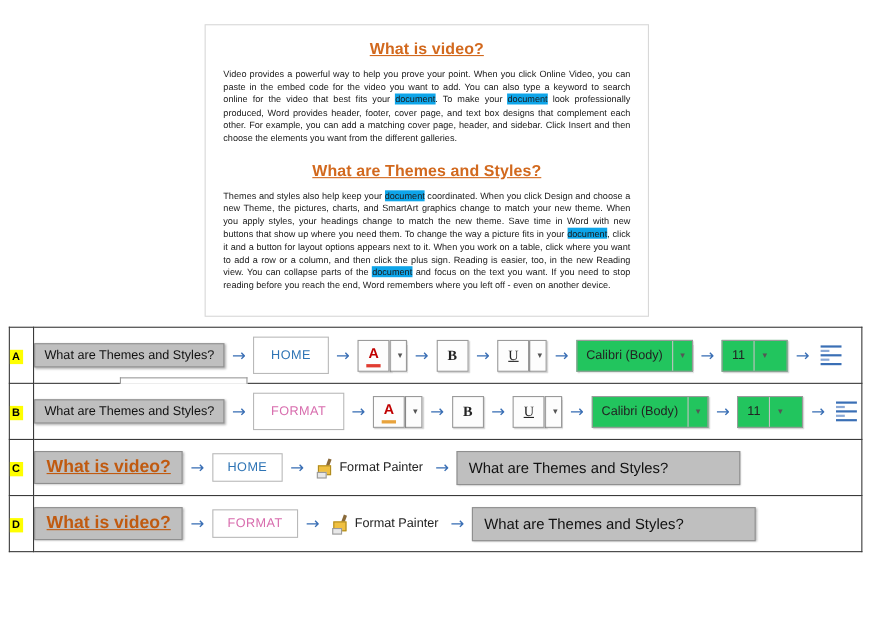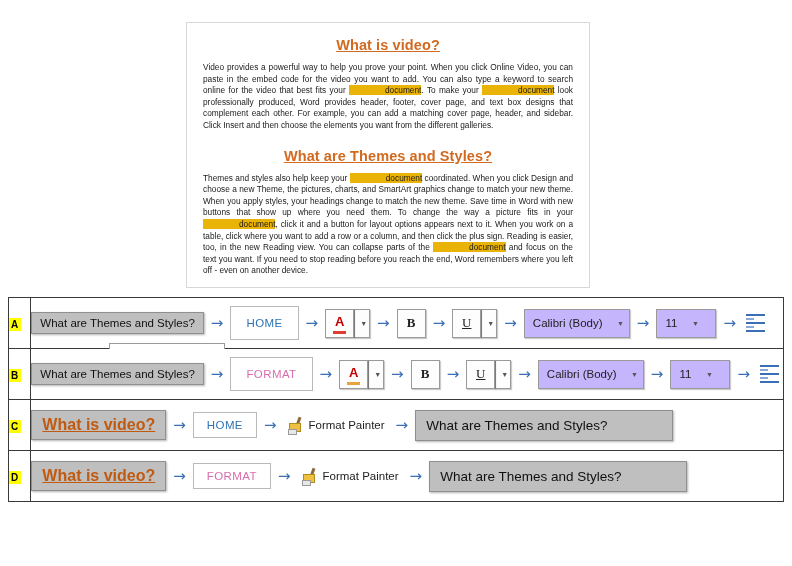--- a/index.html
+++ b/index.html
@@ -40,22 +40,21 @@
     margin-top: 16px;
   }
   .doc-para {
     font-size: 8.3px;
     line-height: 11.6px;
     color: #1a1a1a;
     margin: 0;
     text-align: justify;
   }
   .hl {
-    background: #eab308;
-    padding-left: 36px;
+    background: #0ea5e9;
   }
 
   
   #options-table {
     position: absolute;
     left: 8px;
     top: 297px;
     width: 776px;
     border-collapse: collapse;
   }
@@ -181,21 +180,21 @@
     align-items: center;
     justify-content: center;
     flex: none;
     box-shadow: 1px 1px 1px rgba(0,0,0,.2);
   }
   .split-group { display: flex; align-items: center; flex: none; }
 
   
   .combo {
     border: 1px solid #9a9a9a;
-    background: #c4b5fd;
+    background: #22c55e;
     height: 27px;
     display: flex;
     align-items: center;
     box-shadow: 1px 1px 1px rgba(0,0,0,.2);
     flex: none;
   }
   .combo .val {
     font-size: 11.5px;
     color: #222;
     padding: 0 8px;

